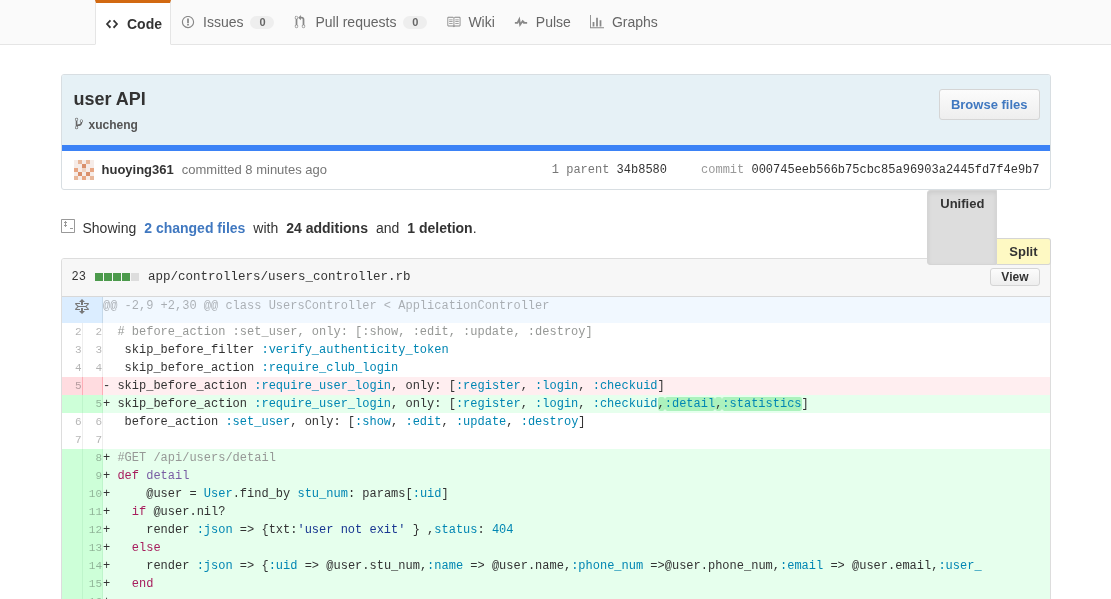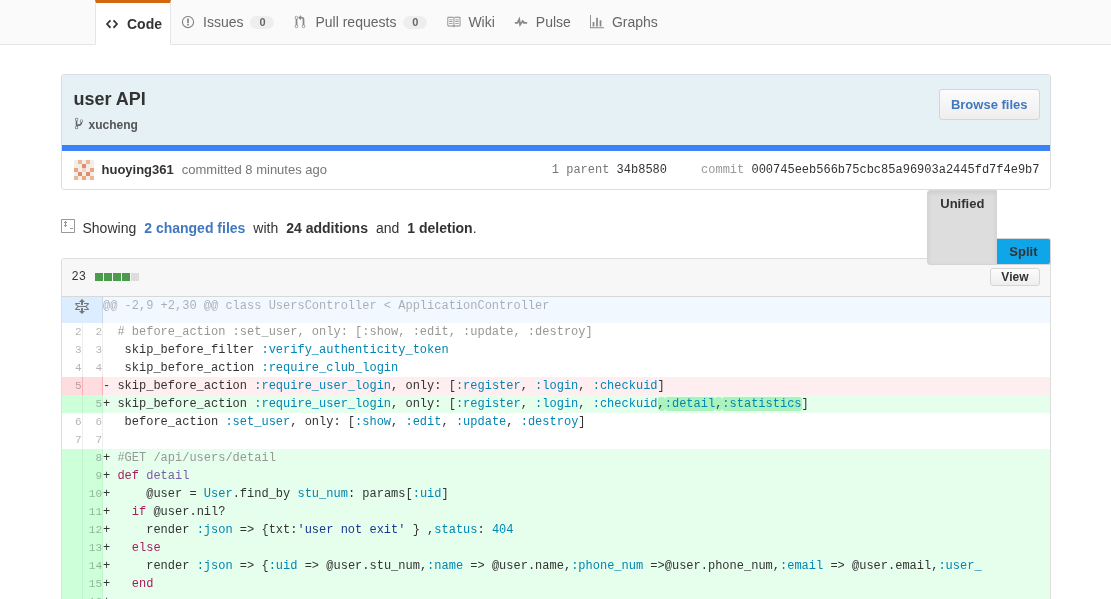--- a/index.html
+++ b/index.html
@@ -175,21 +175,21 @@
   .seg {
     padding: 5px 12px;
     font-size: 13px;
     font-weight: bold;
     color: #333;
     background: linear-gradient(#fcfcfc, #eee);
     border: 1px solid #d5d5d5;
     cursor: pointer;
   }
   .seg:first-child { border-radius: 3px 0 0 3px; }
-  .seg:last-child { border-radius: 0 3px 3px 0; border-left: 0; background: #0ea5e9; margin-top: 48px; }
+  .seg:last-child { border-radius: 0 3px 3px 0; border-left: 0; background: #fef9c3; margin-top: 48px; }
   .seg.active { background: #ddd; box-shadow: inset 0 2px 4px rgba(0,0,0,.08); }
 
   
   .file {
     margin-top: 15px;
     border: 1px solid #ddd;
     border-radius: 3px;
     background: #fff;
   }
   .file-header {
@@ -428,20 +428,21 @@
     <div class="file-header">
       <div class="file-info">
         <span class="changes-count">23</span>
         <span class="diffstat">
           <span class="ds-add"></span>
           <span class="ds-add"></span>
           <span class="ds-add"></span>
           <span class="ds-add"></span>
           <span class="ds-none"></span>
         </span>
+        <span class="file-path">app/controllers/users_controller.rb</span>
       </div>
       <div class="view-btn">View</div>
     </div>
 
     <table class="diff">
       <tbody id="diff-body">
         <tr class="hunk">
           <td class="ln expander" colspan="2">
             <svg width="14" height="16" viewBox="0 0 14 16" fill="#777">
                 <path d="M11.5 7.5L14 10c0 .55-.45 1-1 1H9v-1h3.5l-2-2h-7l-2 2H5v1H1c-.55 0-1-.45-1-1l2.5-2.5L0 5c0-.55.45-1 1-1h4v1H1.5l2 2h7l2-2H9V4h4c.55 0 1 .45 1 1l-2.5 2.5zM6 6h2V3h2L7 0 4 3h2v3zm2 3H6v3H4l3 3 3-3H8V9z"></path>

